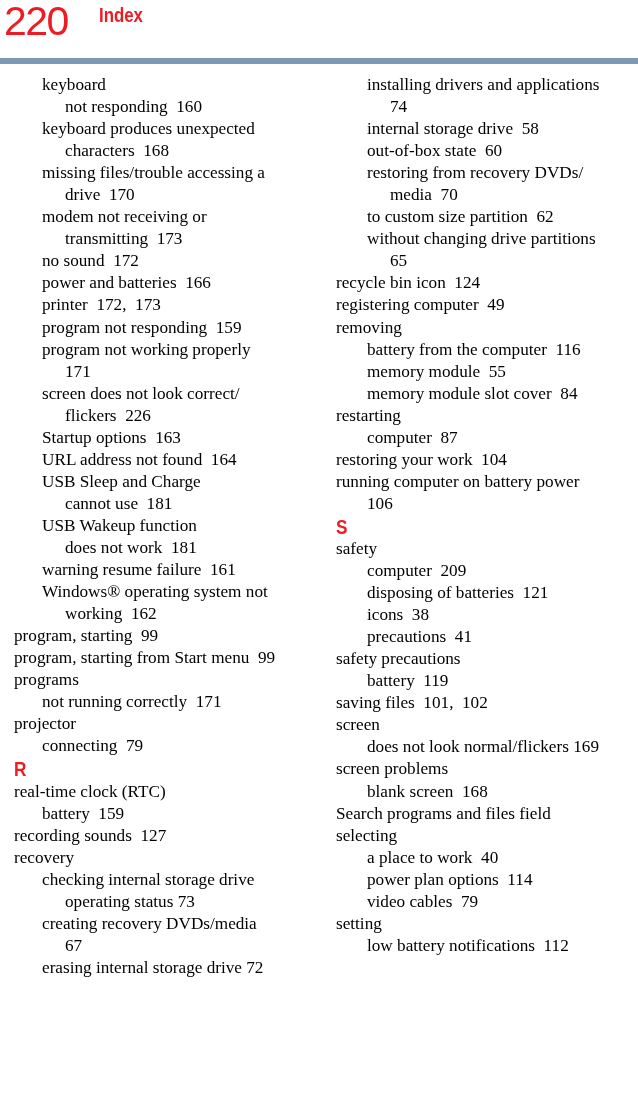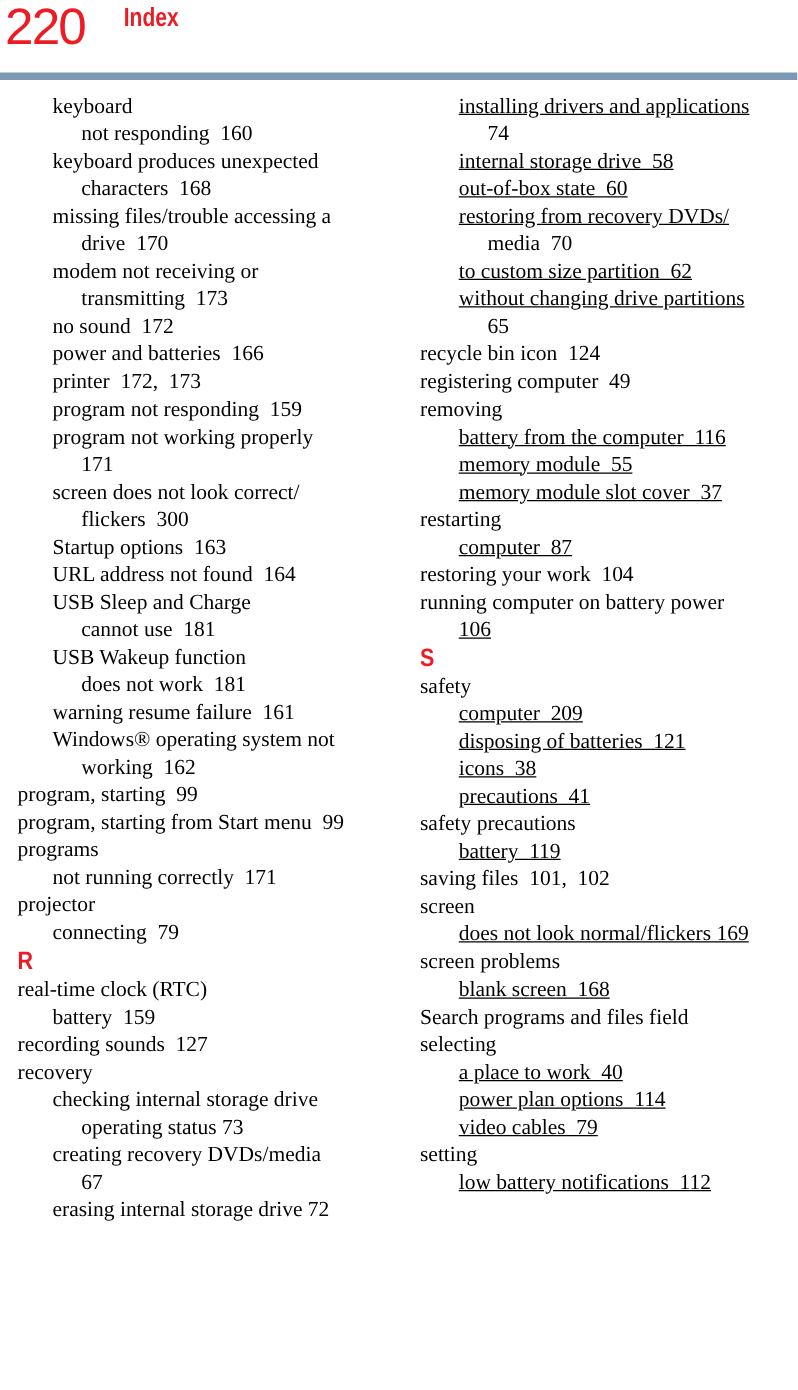--- a/index.html
+++ b/index.html
@@ -75,21 +75,21 @@
   .index-line {
     font-size: 17.2px;
     line-height: 22.05px;
     white-space: pre-wrap;
     color: #000000;
   }
   .lvl-0 { margin-left: 0px;  text-indent: 0; }
   .lvl-1 { margin-left: 28px; }
   .lvl-2 { margin-left: 51px; }
 
-  #column-right .lvl-1 { margin-left: 31px; text-decoration: underline; }
+  #column-right .lvl-1 { margin-left: 31px; }
   #column-right .lvl-2 { margin-left: 54px; }
 
   .section-letter {
     font-family: "Liberation Sans", "DejaVu Sans", sans-serif;
     font-size: 20px;
     font-weight: bold;
     color: #ED1C24;
     line-height: 22.05px;
     margin-top: 1px;
     transform: scaleX(0.86);
@@ -115,21 +115,21 @@
       <div class="index-line lvl-2">drive  170</div>
       <div class="index-line lvl-1">modem not receiving or</div>
       <div class="index-line lvl-2">transmitting  173</div>
       <div class="index-line lvl-1">no sound  172</div>
       <div class="index-line lvl-1">power and batteries  166</div>
       <div class="index-line lvl-1">printer  172,  173</div>
       <div class="index-line lvl-1">program not responding  159</div>
       <div class="index-line lvl-1">program not working properly</div>
       <div class="index-line lvl-2">171</div>
       <div class="index-line lvl-1">screen does not look correct/</div>
-      <div class="index-line lvl-2">flickers  300</div>
+      <div class="index-line lvl-2">flickers  226</div>
       <div class="index-line lvl-1">Startup options  163</div>
       <div class="index-line lvl-1">URL address not found  164</div>
       <div class="index-line lvl-1">USB Sleep and Charge</div>
       <div class="index-line lvl-2">cannot use  181</div>
       <div class="index-line lvl-1">USB Wakeup function</div>
       <div class="index-line lvl-2">does not work  181</div>
       <div class="index-line lvl-1">warning resume failure  161</div>
       <div class="index-line lvl-1">Windows® operating system not</div>
       <div class="index-line lvl-2">working  162</div>
       <div class="index-line lvl-0">program, starting  99</div>
@@ -157,21 +157,21 @@
       <div class="index-line lvl-1">restoring from recovery DVDs/</div>
       <div class="index-line lvl-2">media  70</div>
       <div class="index-line lvl-1">to custom size partition  62</div>
       <div class="index-line lvl-1">without changing drive partitions</div>
       <div class="index-line lvl-2">65</div>
       <div class="index-line lvl-0">recycle bin icon  124</div>
       <div class="index-line lvl-0">registering computer  49</div>
       <div class="index-line lvl-0">removing</div>
       <div class="index-line lvl-1">battery from the computer  116</div>
       <div class="index-line lvl-1">memory module  55</div>
-      <div class="index-line lvl-1">memory module slot cover  37</div>
+      <div class="index-line lvl-1">memory module slot cover  84</div>
       <div class="index-line lvl-0">restarting</div>
       <div class="index-line lvl-1">computer  87</div>
       <div class="index-line lvl-0">restoring your work  104</div>
       <div class="index-line lvl-0">running computer on battery power</div>
       <div class="index-line lvl-1">106</div>
       <div class="section-letter">S</div>
       <div class="index-line lvl-0">safety</div>
       <div class="index-line lvl-1">computer  209</div>
       <div class="index-line lvl-1">disposing of batteries  121</div>
       <div class="index-line lvl-1">icons  38</div>

